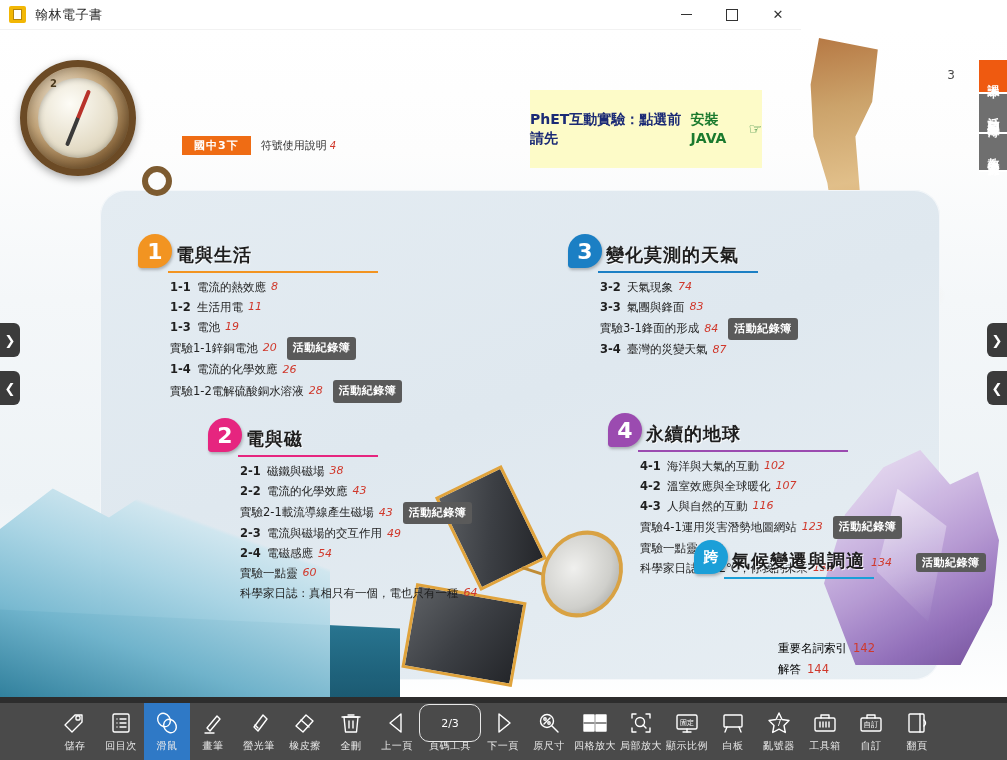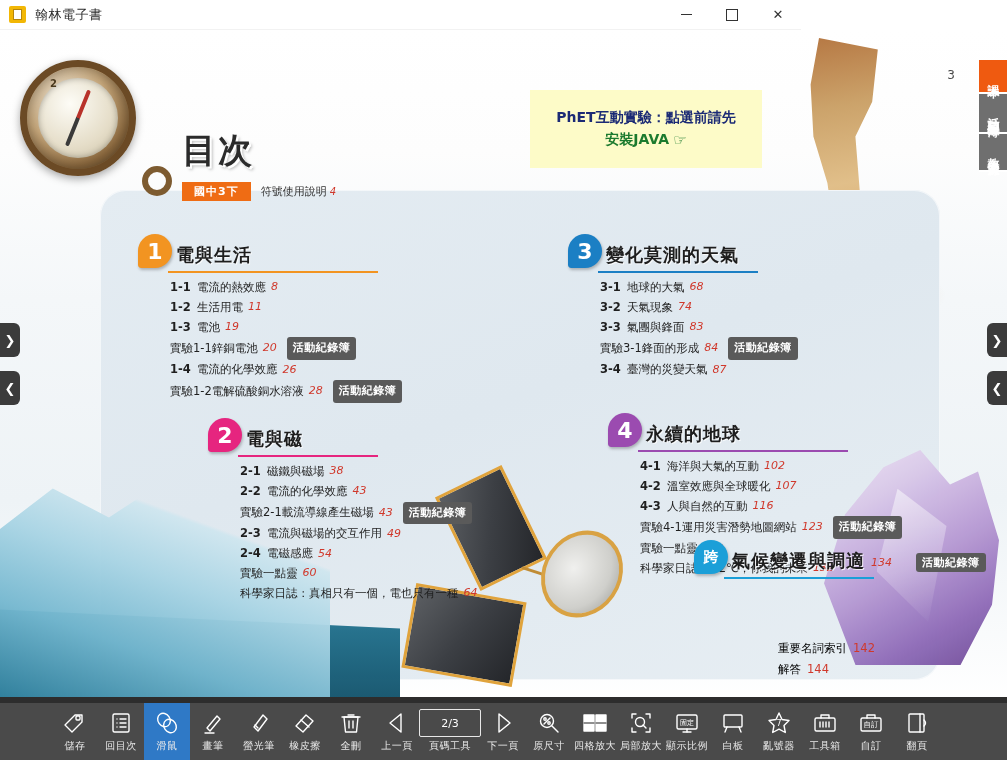--- a/index.html
+++ b/index.html
@@ -139,21 +139,21 @@
     position: absolute; left: 120px; top: 110px; width: 90px; height: 3px; background: #c08c35;
     transform: rotate(18deg);
   }
 
   
   .pageno {
     position: absolute; right: 52px; top: 38px; font-size: 12px; color: #4a4a4a;
   }
   .sticky {
     position: absolute; left: 530px; top: 60px; width: 232px; height: 78px;
-    background: #fdfbc8; display: flex; flex-direction: column;
+    background: #fdfbc8; display: flex; flex-direction: row;
     align-items: center; justify-content: center; gap: 3px;
     font-size: 14px; line-height: 1.35;
   }
   .sticky .l1 { color: #1b2a75; font-weight: bold; }
   .sticky .l2 { color: #1b7a2e; font-weight: bold; display: flex; align-items: center; gap: 4px; }
   .hand-icon { color: #1b7a2e; font-size: 15px; }
 
   .toc-head { position: absolute; left: 182px; top: 98px; }
   .toc-title {
     font-size: 34px; font-weight: bold; color: #2b2b2b; letter-spacing: 2px;
@@ -235,21 +235,21 @@
   .tb-item.active { background: #2f79c6; }
   .tb-ico {
     height: 30px; display: flex; align-items: center; justify-content: center;
     color: #ffffff;
   }
   .tb-lab {
     font-size: 10px; color: #e9e9e9; letter-spacing: .5px; margin-top: 1px;
   }
   .tb-spacer { width: 52px; }
   .pagebox {
-    width: 62px; height: 28px; border: 1.5px solid #e8e8e8; border-radius: 2px;
+    width: 62px; height: 38px; border: 1.5px solid #e8e8e8; border-radius: 10px;
     display: flex; align-items: center; justify-content: center;
     color: #ffffff; font-size: 11px;
   }
   .toolbar-strip {
     position: absolute; left: 0; bottom: 57px; width: 1007px; height: 6px;
     background: #2d2d2d; z-index: 69;
   }
   svg { display: block; }
 </style>
 </head>
@@ -300,21 +300,20 @@
 
     <div class="sticky">
       <div class="l1">PhET互動實驗：點選前請先</div>
       <div class="l2">
         <span>安裝JAVA</span>
         <span class="hand-icon">☞</span>
       </div>
     </div>
 
     <div class="toc-head">
-      <div class="toc-title">目次</div>
       <div class="toc-sub">
         <span class="grade-badge">國中3下</span>
         <span class="legend-link">
           <span>符號使用說明</span><em>4</em>
         </span>
       </div>
     </div>
 
     <div id="chapters">
         <div class="chapter" style="left: 138px; top: 204px;">
@@ -399,25 +398,20 @@
           </div>
         </div>
         <div class="chapter" style="left: 568px; top: 204px;">
           <div class="ch-head">
             <div class="ch-bubble" style="background: rgb(27, 127, 196);">3</div>
             <div class="ch-name">變化莫測的天氣</div>
           </div>
           <div class="ch-rule" style="width: 160px; background: rgb(27, 127, 196);"></div>
           <div class="entries">
             <div class="entry">
-              <span class="no">3-1</span>
-              <span>地球的大氣</span>
-              <span class="pg">68</span>
-            </div>
-            <div class="entry">
               <span class="no">3-2</span>
               <span>天氣現象</span>
               <span class="pg">74</span>
             </div>
             <div class="entry">
               <span class="no">3-3</span>
               <span>氣團與鋒面</span>
               <span class="pg">83</span>
             </div>
             <div class="entry">

